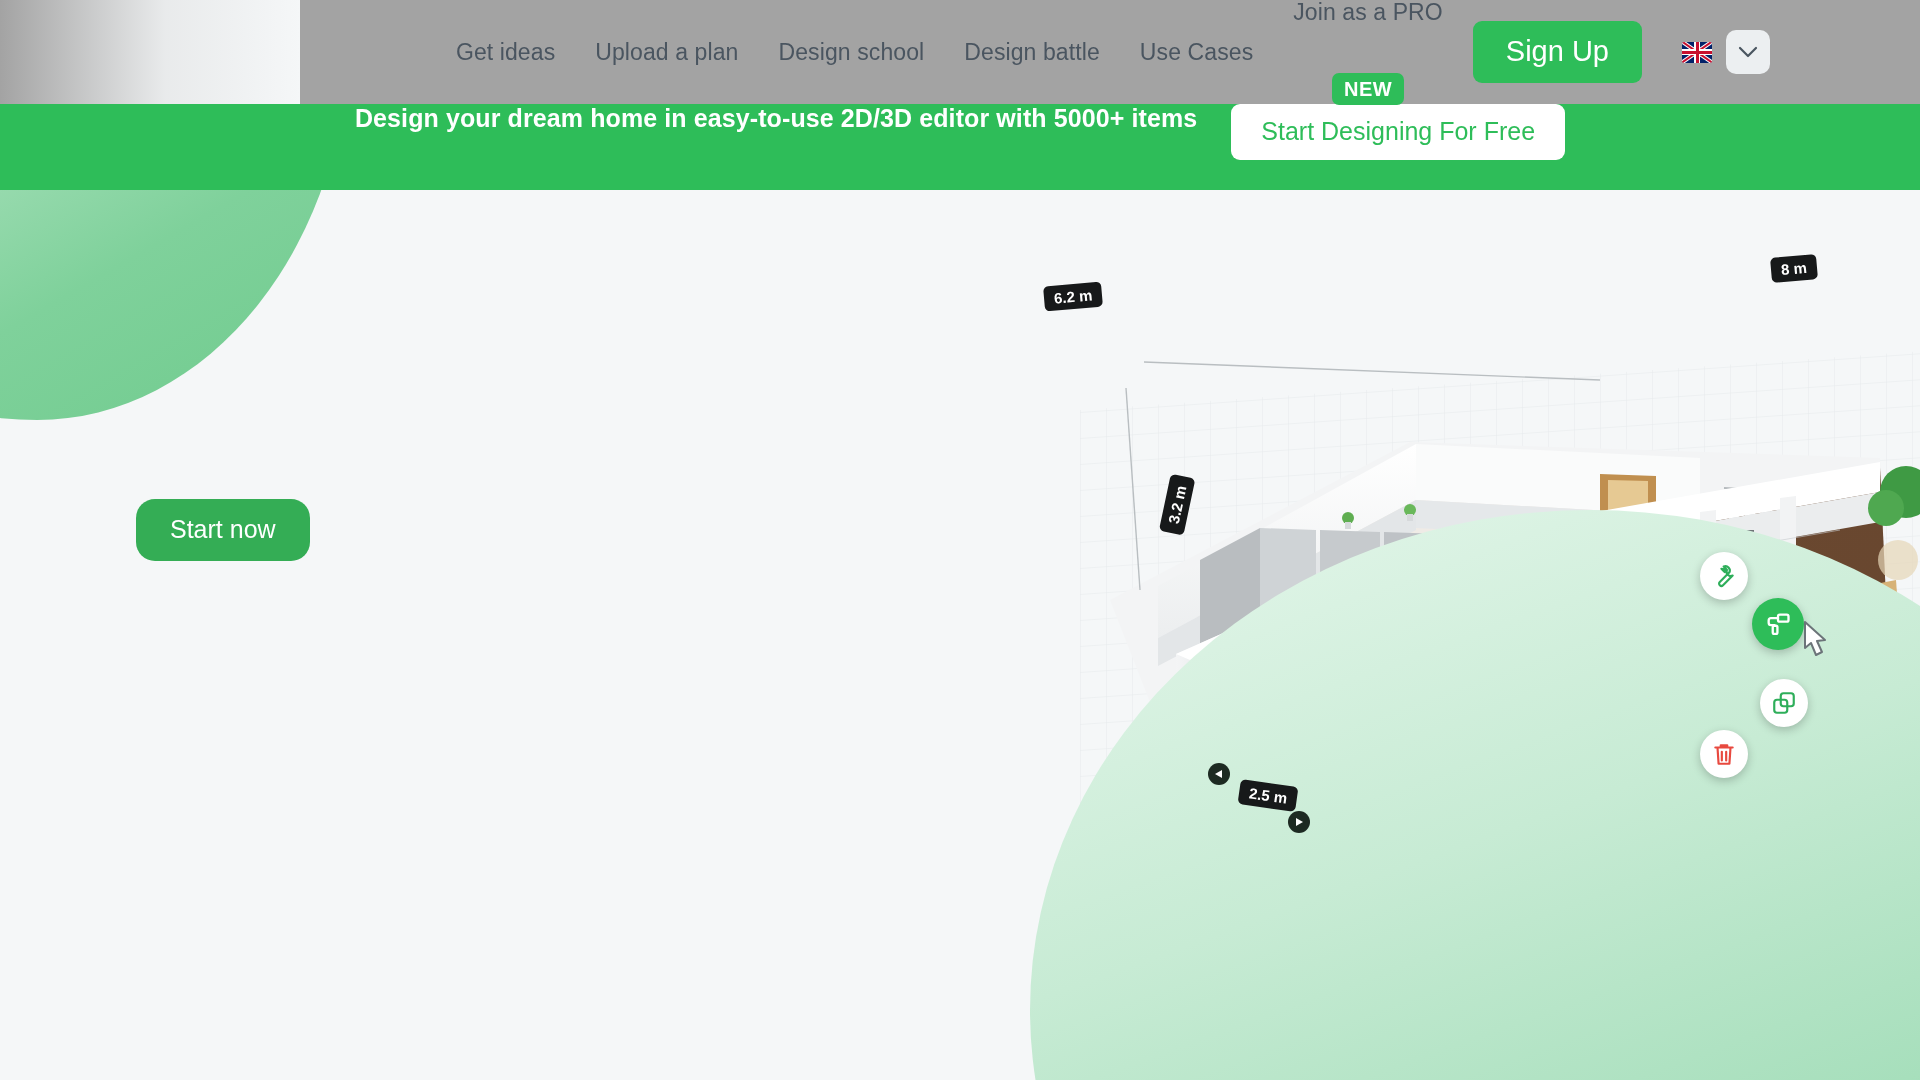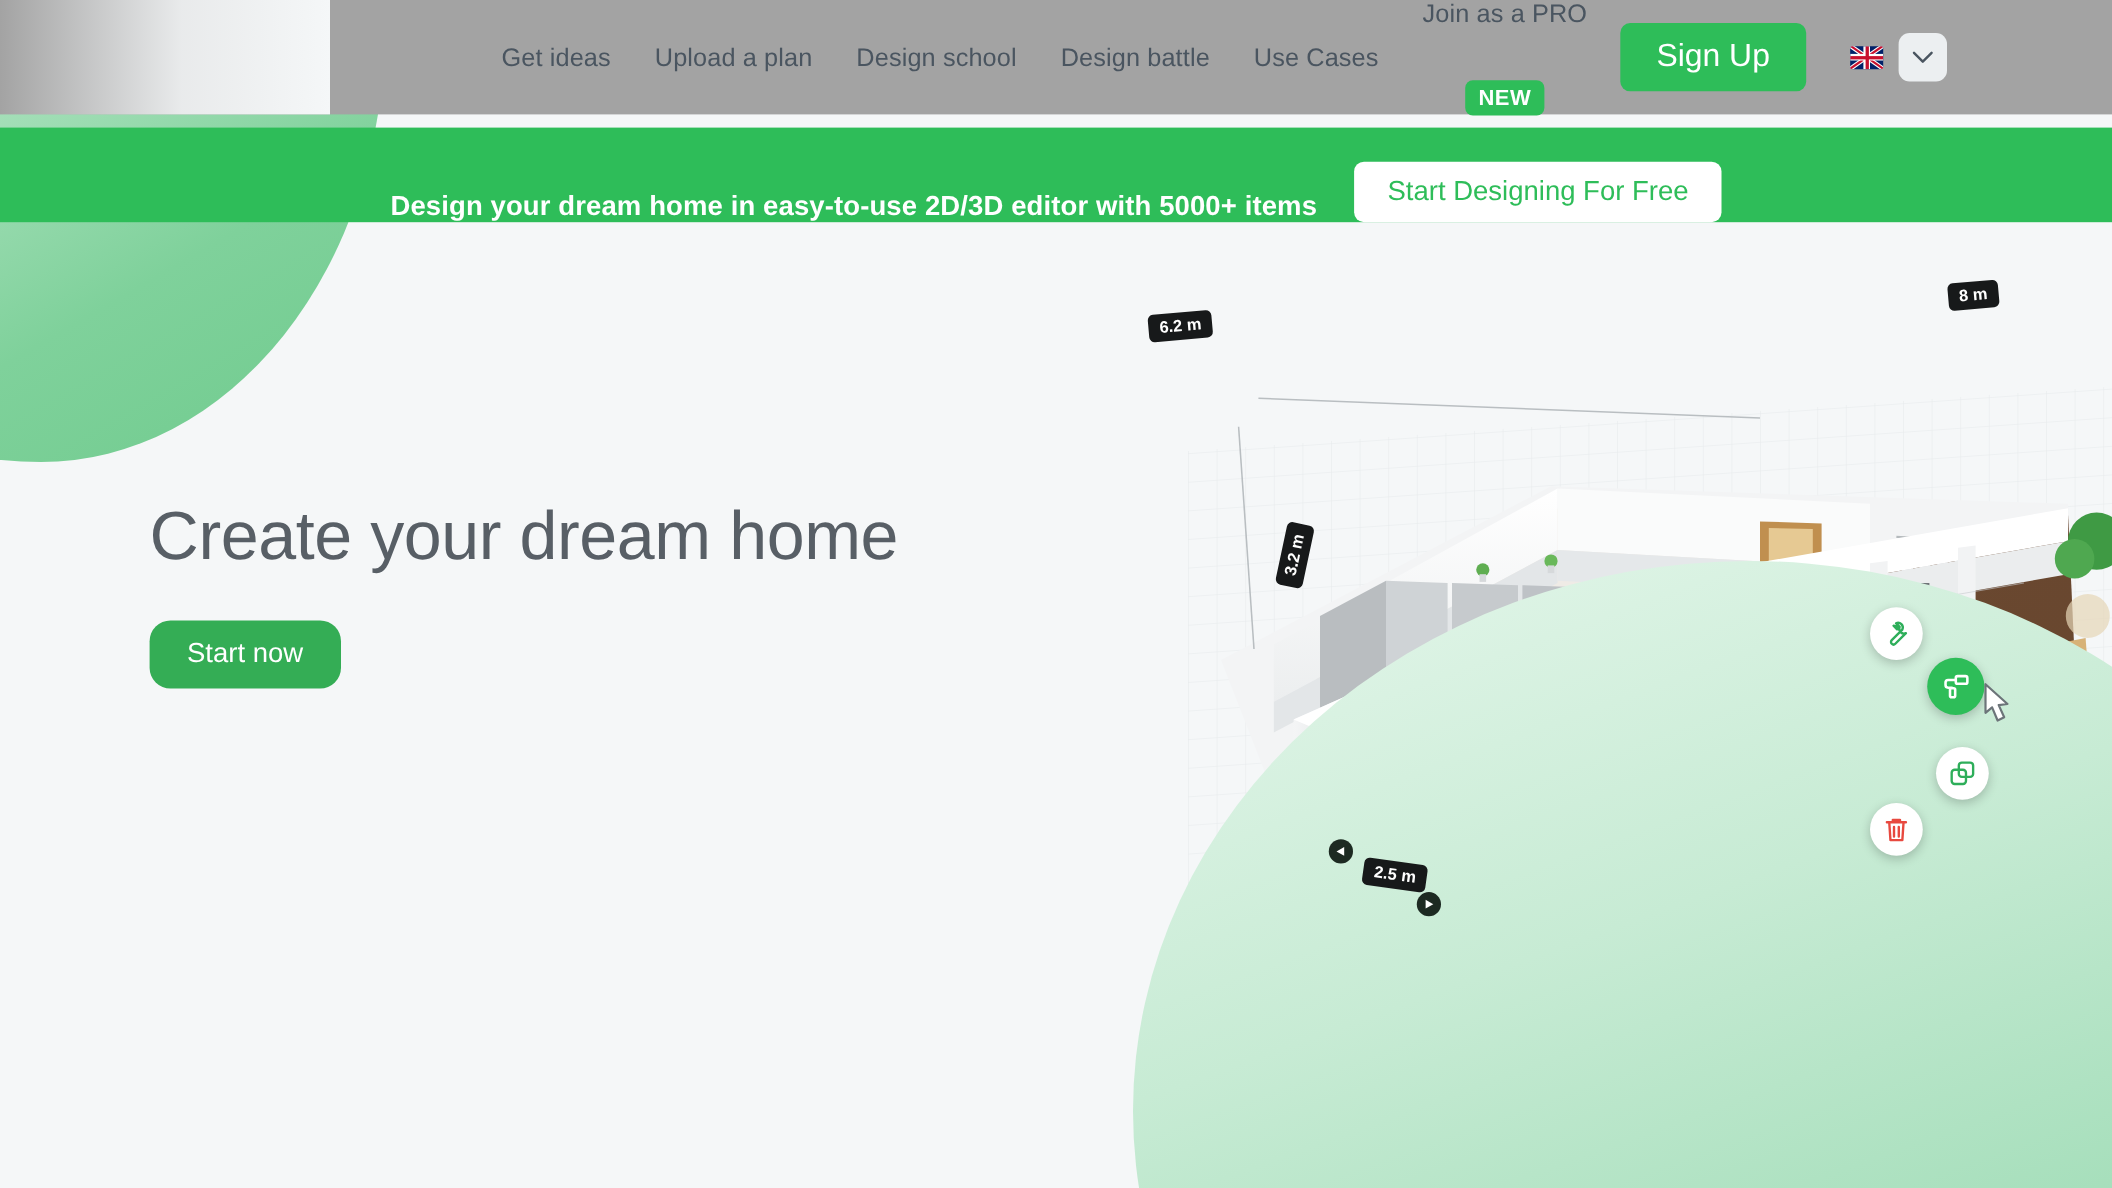--- a/index.html
+++ b/index.html
@@ -73,23 +73,23 @@
   .flag .ch { position:absolute; left:12px; top:0; width:6px; height:21px; background:#fff; }
   .flag .cv2 { position:absolute; left:0; top:9px; width:30px; height:3px; background:#C8102E; }
   .flag .ch2 { position:absolute; left:13.5px; top:0; width:3px; height:21px; background:#C8102E; }
   .chev-box {
     width:44px; height:44px; border-radius:10px; background:#eceff1;
     display:flex; align-items:center; justify-content:center; cursor:pointer;
   }
 
   
   .band {
-    position:absolute; left:0; top:116px; width:1920px; height:86px;
+    position:absolute; left:0; top:104px; width:1920px; height:86px;
     background:#2ebd59; z-index:10;
-    display:flex; align-items:flex-end; justify-content:center; gap:34px;
+    display:flex; align-items:flex-start; justify-content:center; gap:34px;
   }
   .band-text { color:#fff; font-size:25px; font-weight:bold; letter-spacing:.1px; }
   .btn-free {
     background:#fff; color:#2ebd59; border:none; border-radius:9px;
     font-size:25px; padding:14px 30px; cursor:pointer;
     font-family:"Liberation Sans", sans-serif; line-height:1.1;
   }
 
   
   .hero { position:absolute; left:136px; top:455px; z-index:8; width:900px; }
@@ -417,17 +417,16 @@
         <span class="chev-box">
           <svg width="20" height="12" viewBox="0 0 20 12" fill="none" stroke="#4a5560" stroke-width="2.2" stroke-linecap="round" stroke-linejoin="round">
             <polyline points="2,2 10,10 18,2"></polyline>
           </svg>
         </span>
       </span>
     </nav>
   </div>
 
   <div class="hero">
-    <h1>Create your dream home</h1>
     <button class="btn-start">Start now</button>
   </div>
 
 </div>
 
 </body></html>

